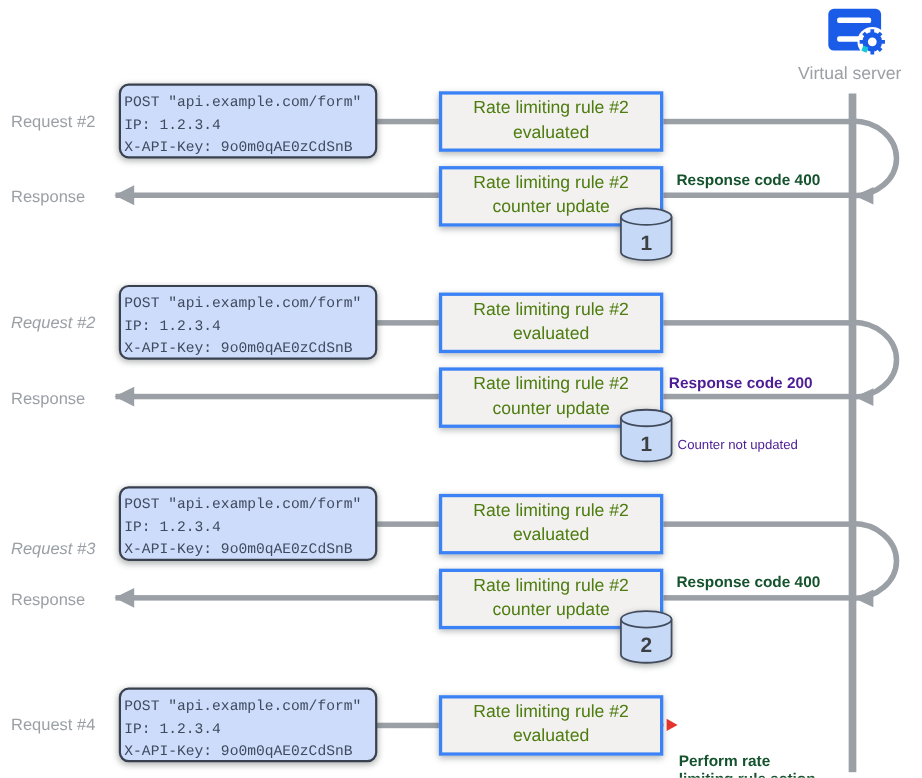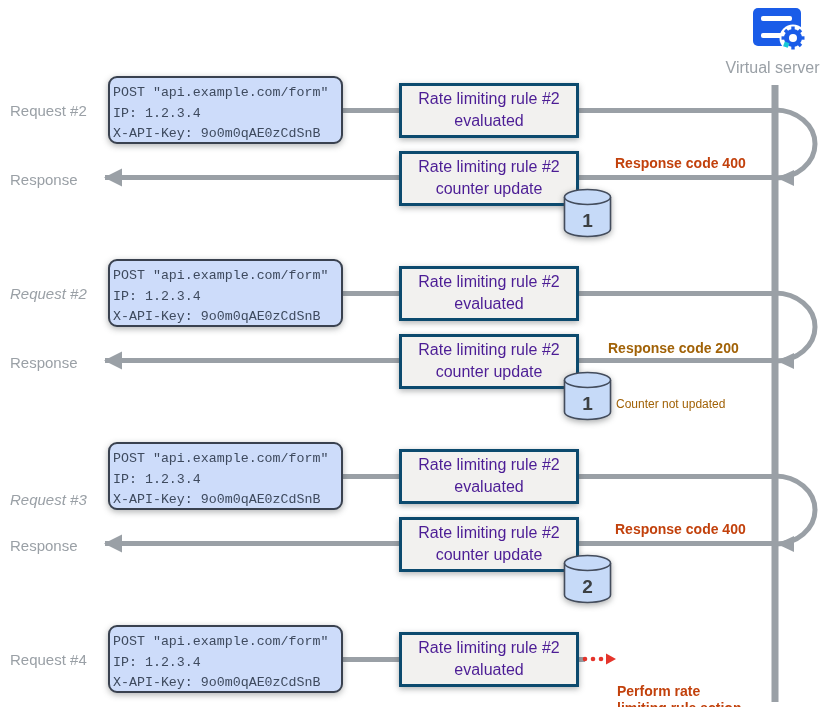--- a/index.html
+++ b/index.html
@@ -9,35 +9,35 @@
   .note{
     position:absolute;left:108px;width:235px;height:68px;
     background:#cddcfa;border:2px solid #39414f;border-radius:9px;
     box-sizing:border-box;
     box-shadow:0 2px 6px rgba(60,64,67,0.4);
     font-family:"Liberation Mono", monospace;
     font-size:13.3px;line-height:20.5px;color:#3e4a5e;
     padding:5px 0 0 3px;white-space:pre;
   }
   .obox{
-    position:absolute;left:399px;width:180px;height:55px;
-    background:#f2f1ef;border:3px solid #0c4a6e;
+    position:absolute;left:399px;width:204px;height:55px;
+    background:#f2f1ef;border:3px solid #3b82f6;
     box-sizing:border-box;
     box-shadow:0 2px 6px rgba(60,64,67,0.4);
-    font-size:16px;line-height:22px;color:#4c1d95;
+    font-size:16px;line-height:22px;color:#4d7c0f;
     text-align:center;display:flex;align-items:center;justify-content:center;
   }
   .lbl{
     position:absolute;left:10px;font-size:15px;color:#9aa0a6;
   }
   .side{
     position:absolute;font-size:14px;font-weight:bold;
   }
-  .red{color:#c2410c;}
-  .gray{color:#a16207;}
+  .red{color:#14532d;}
+  .gray{color:#4c1d95;}
 </style>
 </head>
 <body>
 <svg class="abs" style="left:0;top:0" width="838" height="707" viewBox="0 0 838 707">
 
   <rect x="771.5" y="85" width="7" height="617" fill="#9aa0a6"></rect>
 
   <rect x="200" y="108" width="575" height="5" fill="#9aa0a6"></rect>
   <rect x="200" y="291" width="575" height="5" fill="#9aa0a6"></rect>
   <rect x="200" y="474" width="575" height="5" fill="#9aa0a6"></rect>

